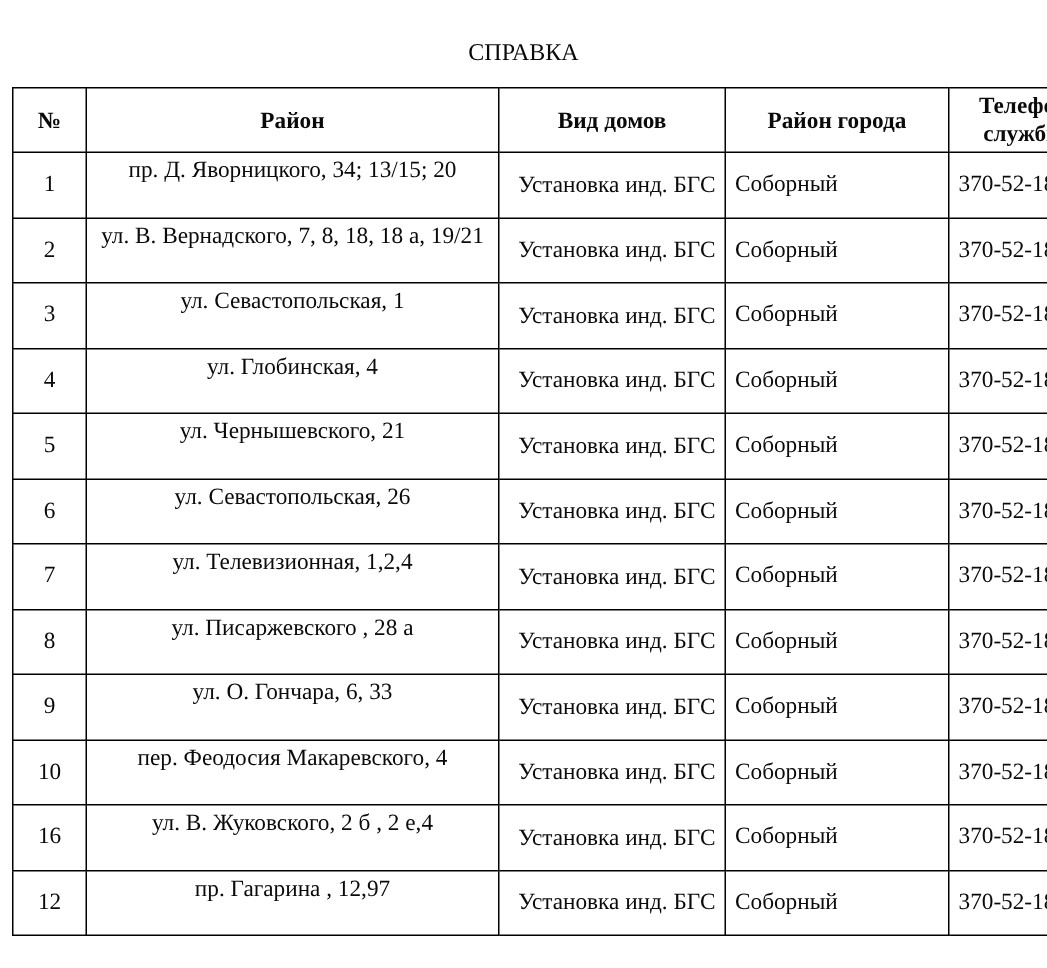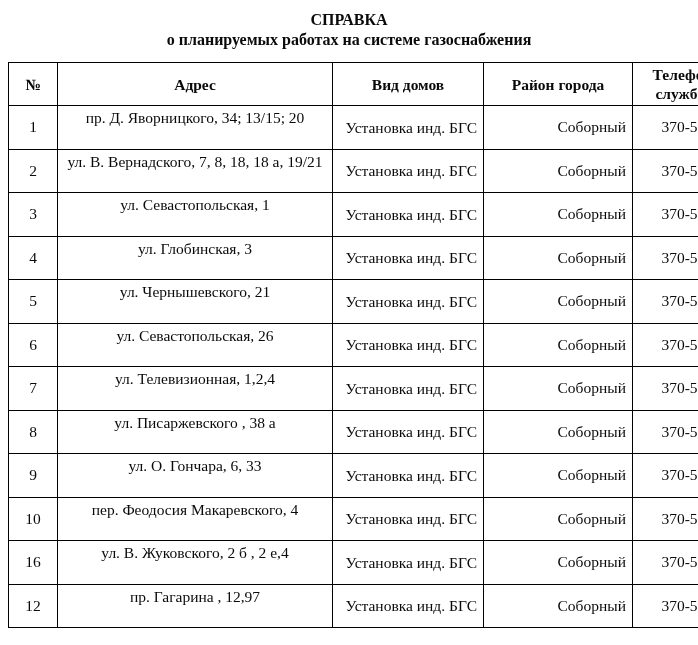--- a/index.html
+++ b/index.html
@@ -6,23 +6,23 @@
     margin: 0;
     padding: 0;
     background: #ffffff;
     width: 698px;
     height: 645px;
     overflow: hidden;
     font-family: "Liberation Serif", "DejaVu Serif", serif;
     color: #0a0a0a;
   }
   .doc-title {
-    padding-top: 10px;
+    padding-top: 26px;
     text-align: center;
-    font-weight: bold;
+    font-weight: normal;
     font-size: 16px;
     line-height: 20px;
   }
   .doc-title div { white-space: pre; }
   table.works {
     border-collapse: collapse;
     table-layout: fixed;
     margin: 12px 7px 0 8px;
     width: 683px;
     font-size: 15.5px;
@@ -56,37 +56,36 @@
     padding-left: 8px;
     line-height: 19px;
   }
   .cell-work {
     text-align: right;
     vertical-align: middle;
     padding-left: 8px;
     line-height: 19px;
   }
   .cell-district, .cell-phone {
-    text-align: right;
+    text-align: left;
     vertical-align: middle;
   }
 </style>
 </head>
 <body>
 
 <div class="doc-title">
   <div>СПРАВКА</div>
-  <div>о планируемых работах на системе газоснабжения</div>
 </div>
 
 <table class="works">
   <thead>
     <tr>
       <th class="col-num">№</th>
-      <th class="col-address">Адрес</th>
+      <th class="col-address">Район</th>
       <th class="col-work">Вид домов</th>
       <th class="col-district">Район города</th>
       <th class="col-phone">Телефон службы</th>
     </tr>
   </thead>
   <tbody>
     <tr>
       <td class="cell-num">1</td>
       <td class="cell-address">пр. Д. Яворницкого, 34; 13/15; 20</td>
       <td class="cell-work">Установка инд. БГС</td>
@@ -102,21 +101,21 @@
     </tr>
     <tr>
       <td class="cell-num">3</td>
       <td class="cell-address">ул. Севастопольская, 1</td>
       <td class="cell-work">Установка инд. БГС</td>
       <td class="cell-district">Соборный</td>
       <td class="cell-phone">370-52-18</td>
     </tr>
     <tr>
       <td class="cell-num">4</td>
-      <td class="cell-address">ул. Глобинская, 3</td>
+      <td class="cell-address">ул. Глобинская, 4</td>
       <td class="cell-work">Установка инд. БГС</td>
       <td class="cell-district">Соборный</td>
       <td class="cell-phone">370-52-18</td>
     </tr>
     <tr>
       <td class="cell-num">5</td>
       <td class="cell-address">ул. Чернышевского, 21</td>
       <td class="cell-work">Установка инд. БГС</td>
       <td class="cell-district">Соборный</td>
       <td class="cell-phone">370-52-18</td>
@@ -130,21 +129,21 @@
     </tr>
     <tr>
       <td class="cell-num">7</td>
       <td class="cell-address">ул. Телевизионная, 1,2,4</td>
       <td class="cell-work">Установка инд. БГС</td>
       <td class="cell-district">Соборный</td>
       <td class="cell-phone">370-52-18</td>
     </tr>
     <tr>
       <td class="cell-num">8</td>
-      <td class="cell-address">ул. Писаржевского , 38 а</td>
+      <td class="cell-address">ул. Писаржевского , 28 а</td>
       <td class="cell-work">Установка инд. БГС</td>
       <td class="cell-district">Соборный</td>
       <td class="cell-phone">370-52-18</td>
     </tr>
     <tr>
       <td class="cell-num">9</td>
       <td class="cell-address">ул. О. Гончара, 6, 33</td>
       <td class="cell-work">Установка инд. БГС</td>
       <td class="cell-district">Соборный</td>
       <td class="cell-phone">370-52-18</td>

